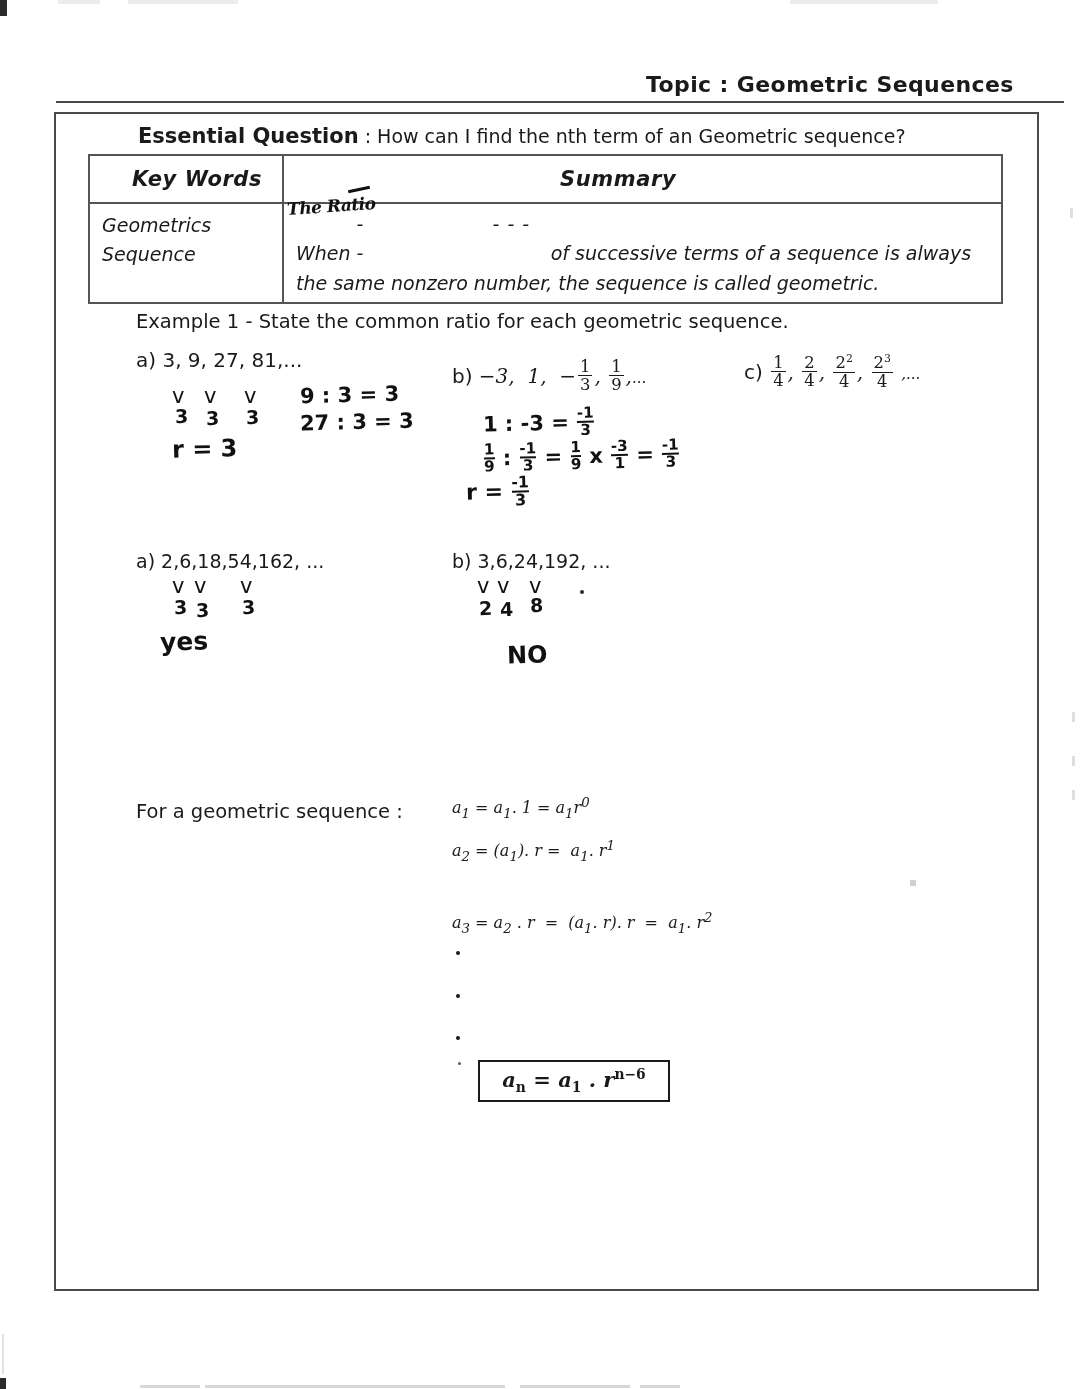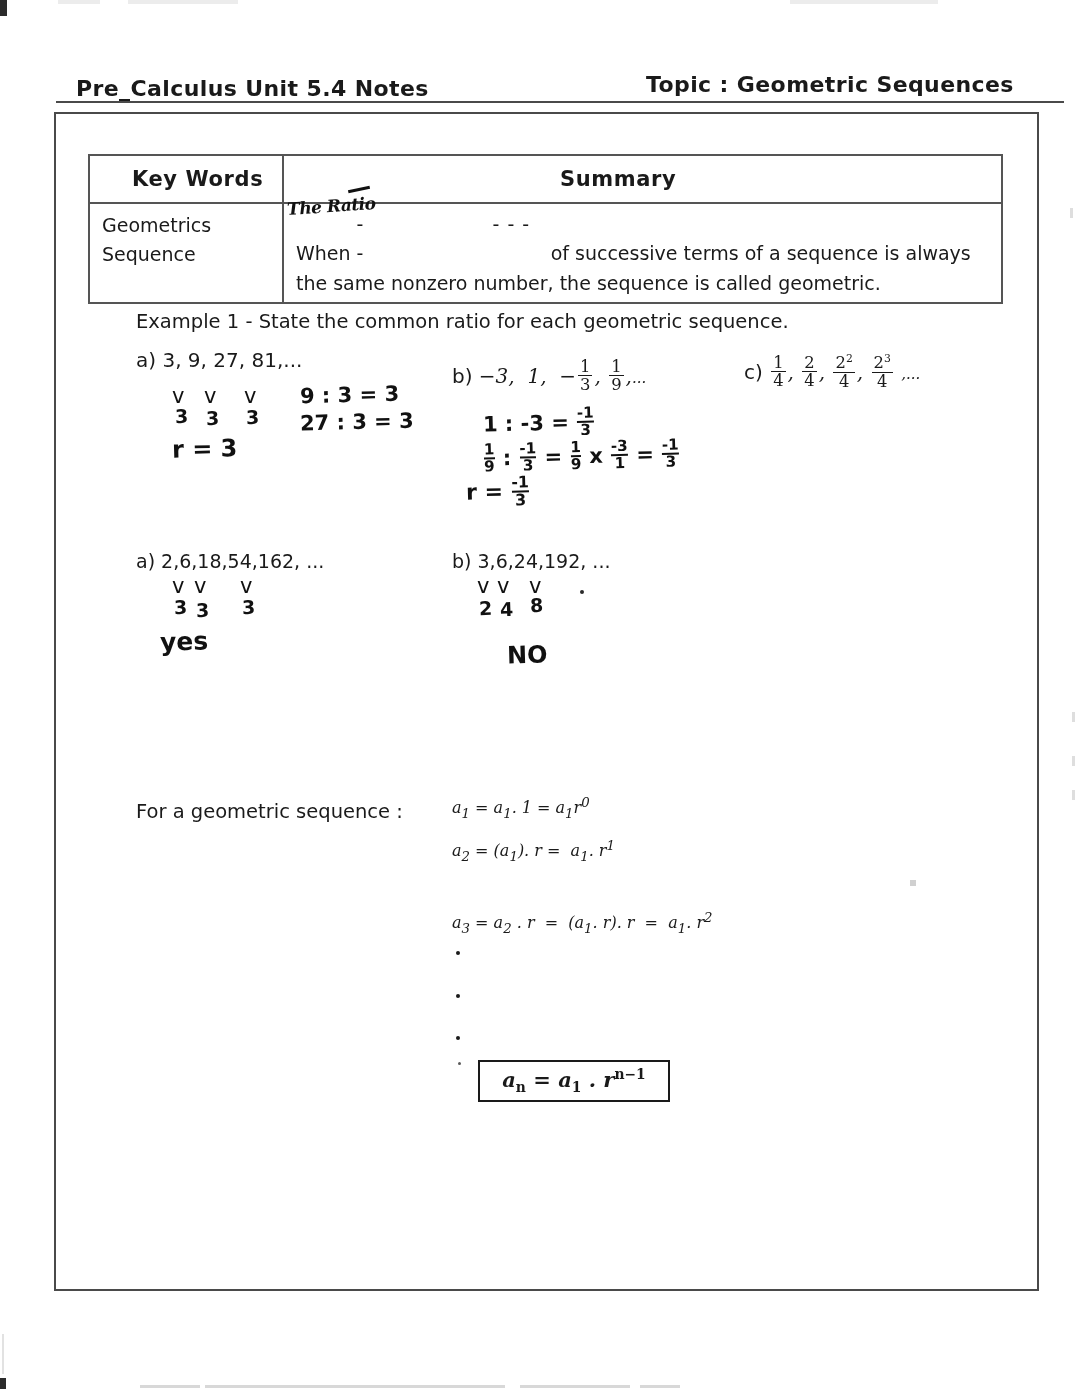--- a/index.html
+++ b/index.html
@@ -95,20 +95,21 @@
     font-size: 21px;
   }
 
   
   #kw-table {
     position: absolute;
     left: 88px; top: 154px;
     width: 915px; height: 150px;
     border: 2px solid #555;
     box-sizing: border-box;
+    font-style: italic;
   }
   #kw-table .vdiv {
     position: absolute;
     left: 192px; top: 0;
     width: 2px; height: 100%;
     background: #555;
   }
   #kw-table .hdiv {
     position: absolute;
     left: 0; top: 46px;
@@ -316,26 +317,29 @@
   <div class="scan-bottom-speck" style="left:205px;width:300px;"></div>
   <div class="scan-bottom-speck" style="left:520px;width:110px;"></div>
   <div class="scan-bottom-speck" style="left:640px;width:40px;"></div>
   <div class="margin-fleck" style="left:1070px; top:208px;"></div>
   <div class="margin-fleck" style="left:1072px; top:712px;"></div>
   <div class="margin-fleck" style="left:1072px; top:756px;"></div>
   <div class="margin-fleck" style="left:1072px; top:790px;"></div>
   <div class="margin-fleck" style="left:910px; top:880px; width:6px; height:6px; background:#d0d0d0;"></div>
   <div class="margin-fleck" style="left:580px; top:590px; width:4px; height:4px; background:#2b2b2b; border-radius:50%;"></div>
 
-  <div class="hdr-title" id="hdr-left">Pre_Calculus Unit 5.4 Notes</div>
   <div class="hdr-title" id="hdr-right">Topic : Geometric Sequences</div>
   <div class="hdr-rule"></div>
 
   <div id="content-frame"></div>
 
+  <div id="essential-question">
+    <span class="eq-label">Essential Question</span>
+    <span>: How can I find the nth term of an Geometric sequence?</span>
+  </div>
 
   <div id="kw-table">
     <div class="vdiv"></div>
     <div class="hdiv"></div>
 
     <div class="kw-head" id="kw-head-keywords">Key Words</div>
     <div class="kw-head" id="kw-head-summary">Summary</div>
 
     <div id="kw-terms">
       <div>Geometrics</div>
@@ -446,17 +450,17 @@
     a<sub>3</sub> = a<sub>2</sub> . r &nbsp;= &nbsp;(a<sub>1</sub>. r). r &nbsp;= &nbsp;a<sub>1</sub>. r<sup>2</sup>
   </div>
 
   <div class="vdot" id="vdot1"></div>
   <div class="vdot" id="vdot2"></div>
   <div class="vdot" id="vdot3"></div>
   <div id="vdot-stray"></div>
 
   <div id="nth-term-box">
     <span class="math">
-      a<sub>n</sub> = a<sub>1</sub> . r<sup>n−1</sup>
+      a<sub>n</sub> = a<sub>1</sub> . r<sup>n−6</sup>
     </span>
   </div>
 
 </div>
 
 </body></html>

